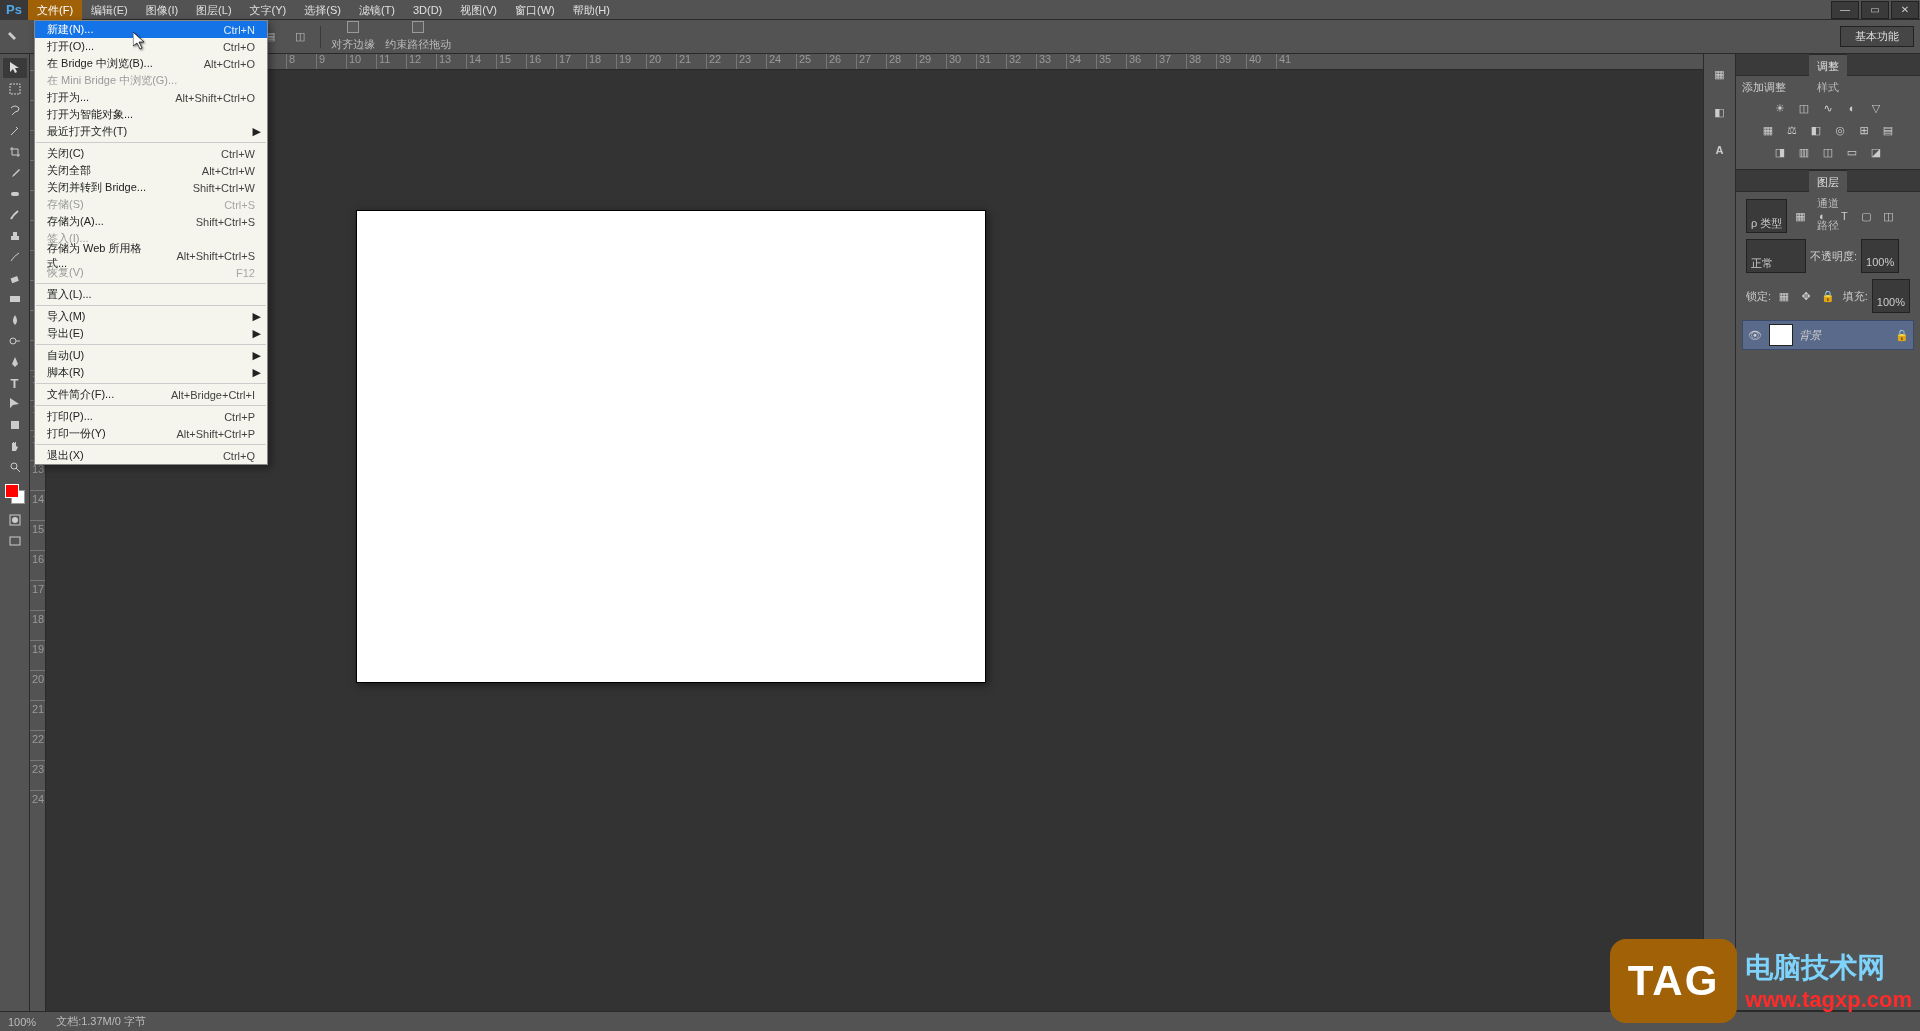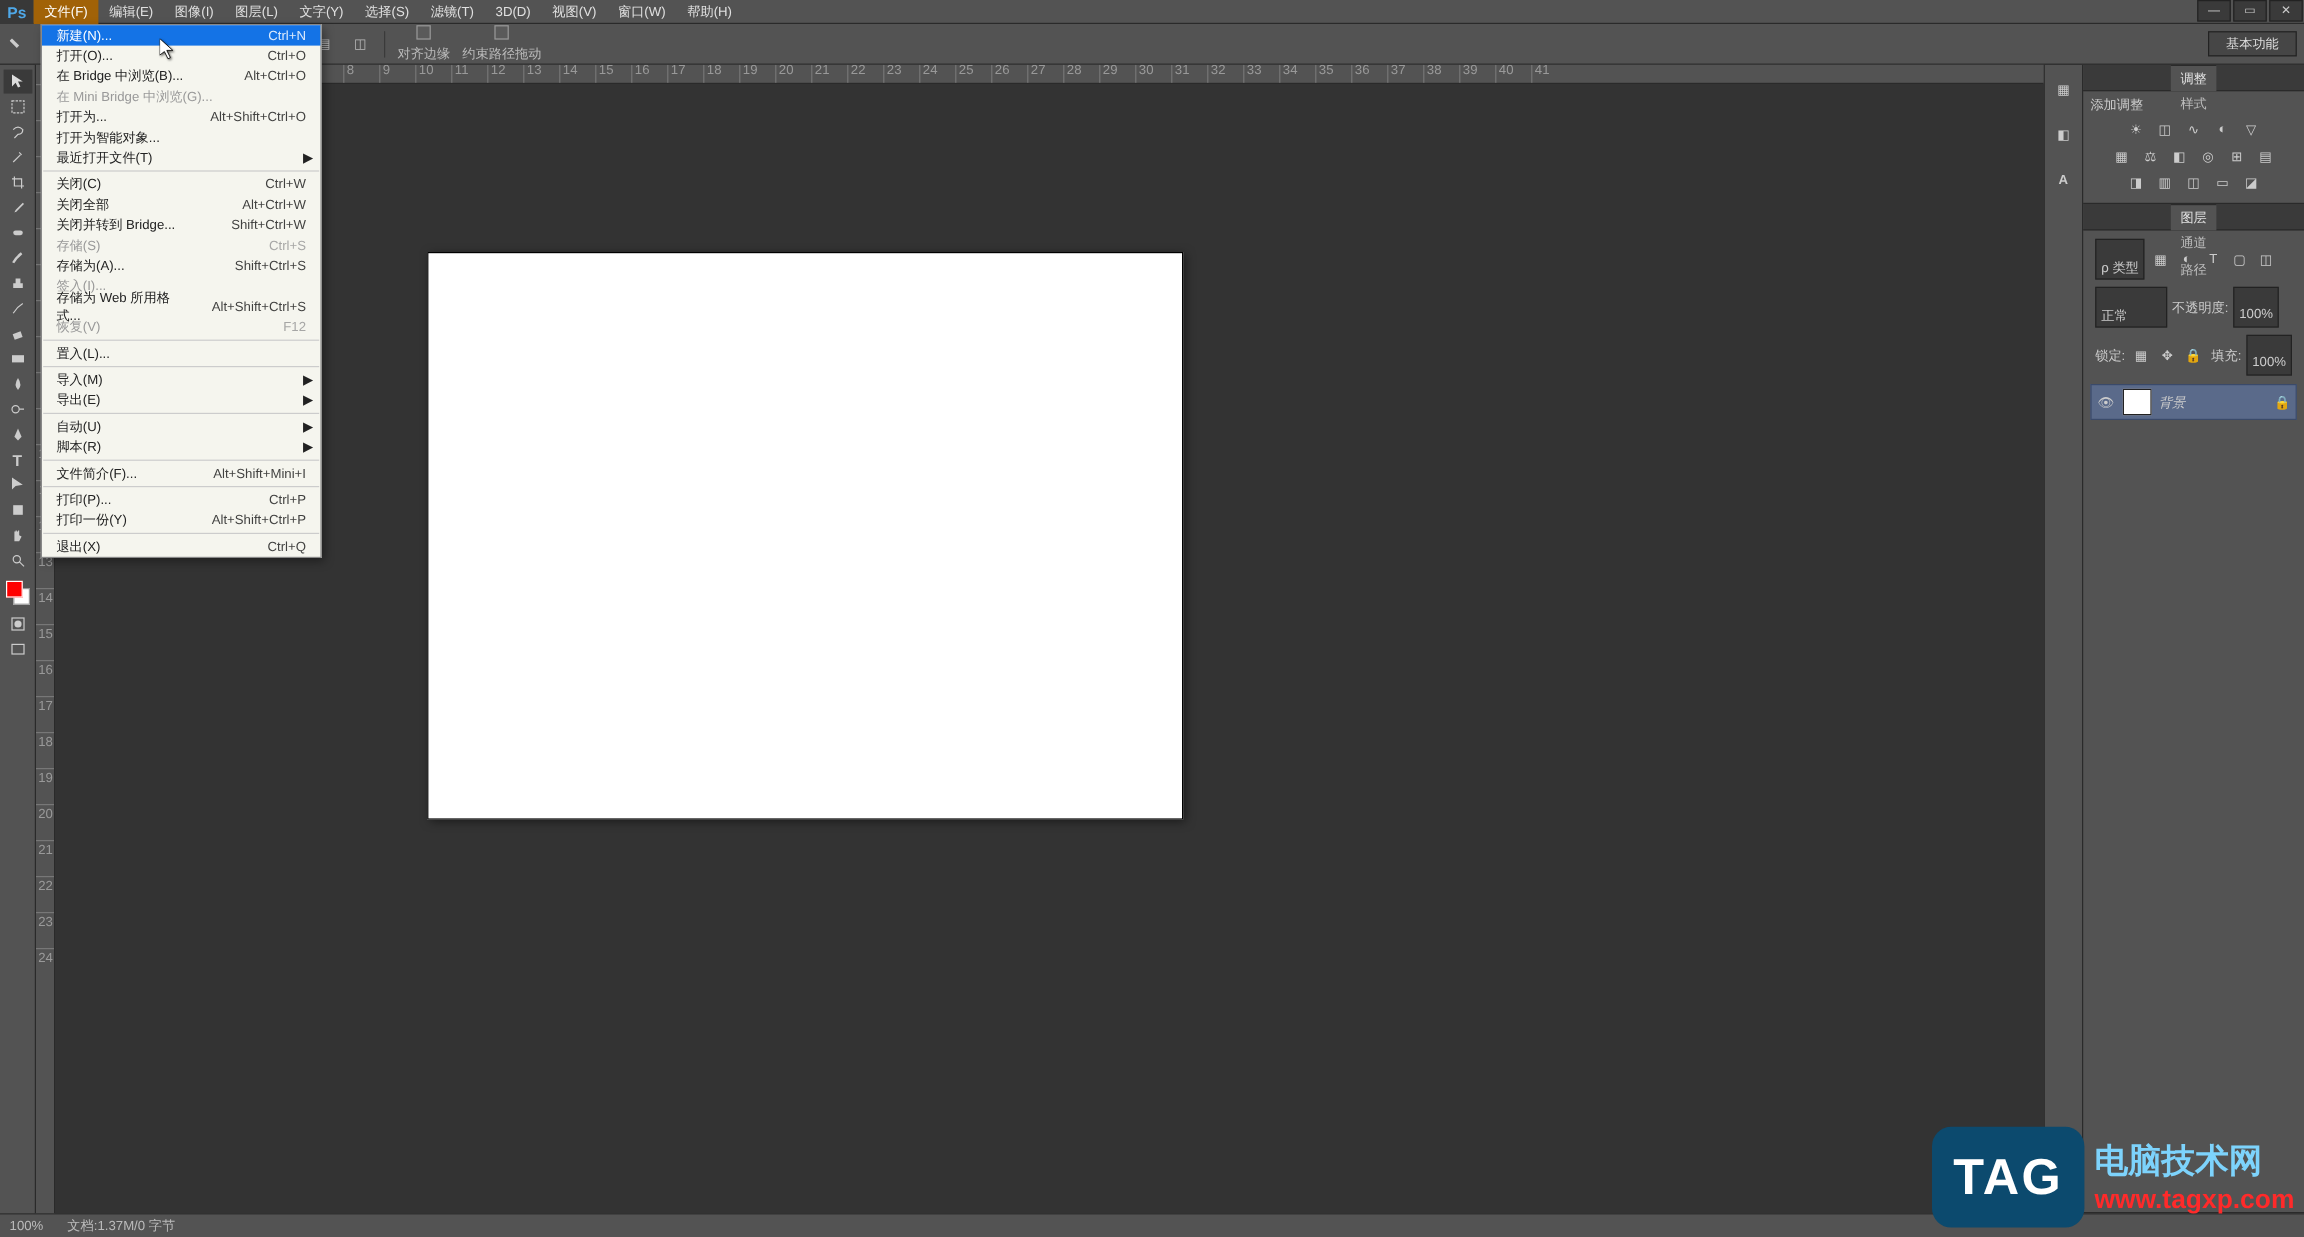--- a/index.html
+++ b/index.html
@@ -1,19 +1,19 @@
 <!DOCTYPE html>
 <html><head>
 <meta charset="utf-8">
 <style>
 * { margin: 0; padding: 0; box-sizing: border-box; font-family: "Microsoft YaHei", Tahoma, sans-serif; font-size: 11px; user-select: none; }
 body { width: 1920px; height: 1031px; background: #525252; overflow: hidden; position: relative; }
 
 
-.menubar { height: 20px; background: #535353; display: flex; color: #e0e0e0; border-bottom: 1px solid #2a2a2a; }
+.menubar { height: 20px; background: #535353; display: flex; align-items: center; color: #e0e0e0; border-bottom: 1px solid #2a2a2a; }
 .ps-icon { width: 28px; height: 20px; display: flex; align-items: center; justify-content: center; color: #4fa8e8; font-weight: bold; font-size: 13px; background: #383838; }
 .menubar-item { padding: 0 9px; height: 20px; line-height: 20px; cursor: default; }
 .menubar-item.active { background: #a16207; color: #fff; }
 .window-controls { margin-left: auto; display: flex; }
 .window-btn { width: 28px; height: 18px; background: #3a3a3a; border: 1px solid #222; margin: 0 1px; display: flex; align-items: center; justify-content: center; color: #ccc; font-size: 10px; }
 
 
 .optionsbar { height: 34px; background: #535353; border-bottom: 1px solid #2a2a2a; display: flex; align-items: center; color: #bbb; padding: 0 6px; gap: 10px; position: relative; }
 .tool-preset { width: 18px; height: 18px; display: flex; align-items: center; justify-content: center; }
 .opt-label { color: #bbb; }
@@ -75,21 +75,21 @@
 .dropdown .item .shortcut { color: inherit; opacity: 0.85; }
 .dropdown .item .arrow { position: absolute; right: 6px; }
 .dropdown .sep { height: 1px; background: #ccc; margin: 2px 1px; }
 
 
 .cursor { position: absolute; top: 32px; left: 133px; z-index: 200; pointer-events: none; }
 .cursor svg { filter: drop-shadow(1px 1px 1px rgba(0,0,0,0.6)); }
 
 
 .watermark { position: absolute; right: 8px; bottom: 8px; display: flex; align-items: center; gap: 8px; z-index: 50; }
-.tag-box { background: #0c4a6e; color: #fff; font-size: 42px; font-weight: bold; padding: 18px 18px; border-radius: 16px; letter-spacing: 2px; }
+.tag-box { background: #a16207; color: #fff; font-size: 42px; font-weight: bold; padding: 18px 18px; border-radius: 16px; letter-spacing: 2px; }
 .wm-text { text-align: left; }
 .wm-text .line1 { color: #7dd3fc; font-size: 28px; font-weight: bold; }
 .wm-text .line2 { color: #ff2a2a; font-size: 22px; font-weight: bold; }
 </style>
 </head>
 <body>
 
 <div class="menubar">
   <div class="ps-icon">Ps</div>
   <span class="menubar-item active">文件(F)</span>
@@ -494,21 +494,21 @@
       <span class="label">自动(U)</span>
       <span class="arrow">▶</span>
     </div>
     <div class="item">
       <span class="label">脚本(R)</span>
       <span class="arrow">▶</span>
     </div>
     <div class="sep"></div>
     <div class="item">
       <span class="label">文件简介(F)...</span>
-      <span class="shortcut">Alt+Shift+Mini+I</span>
+      <span class="shortcut">Alt+Bridge+Ctrl+I</span>
     </div>
     <div class="sep"></div>
     <div class="item">
       <span class="label">打印(P)...</span>
       <span class="shortcut">Ctrl+P</span>
     </div>
     <div class="item">
       <span class="label">打印一份(Y)</span>
       <span class="shortcut">Alt+Shift+Ctrl+P</span>
     </div>

